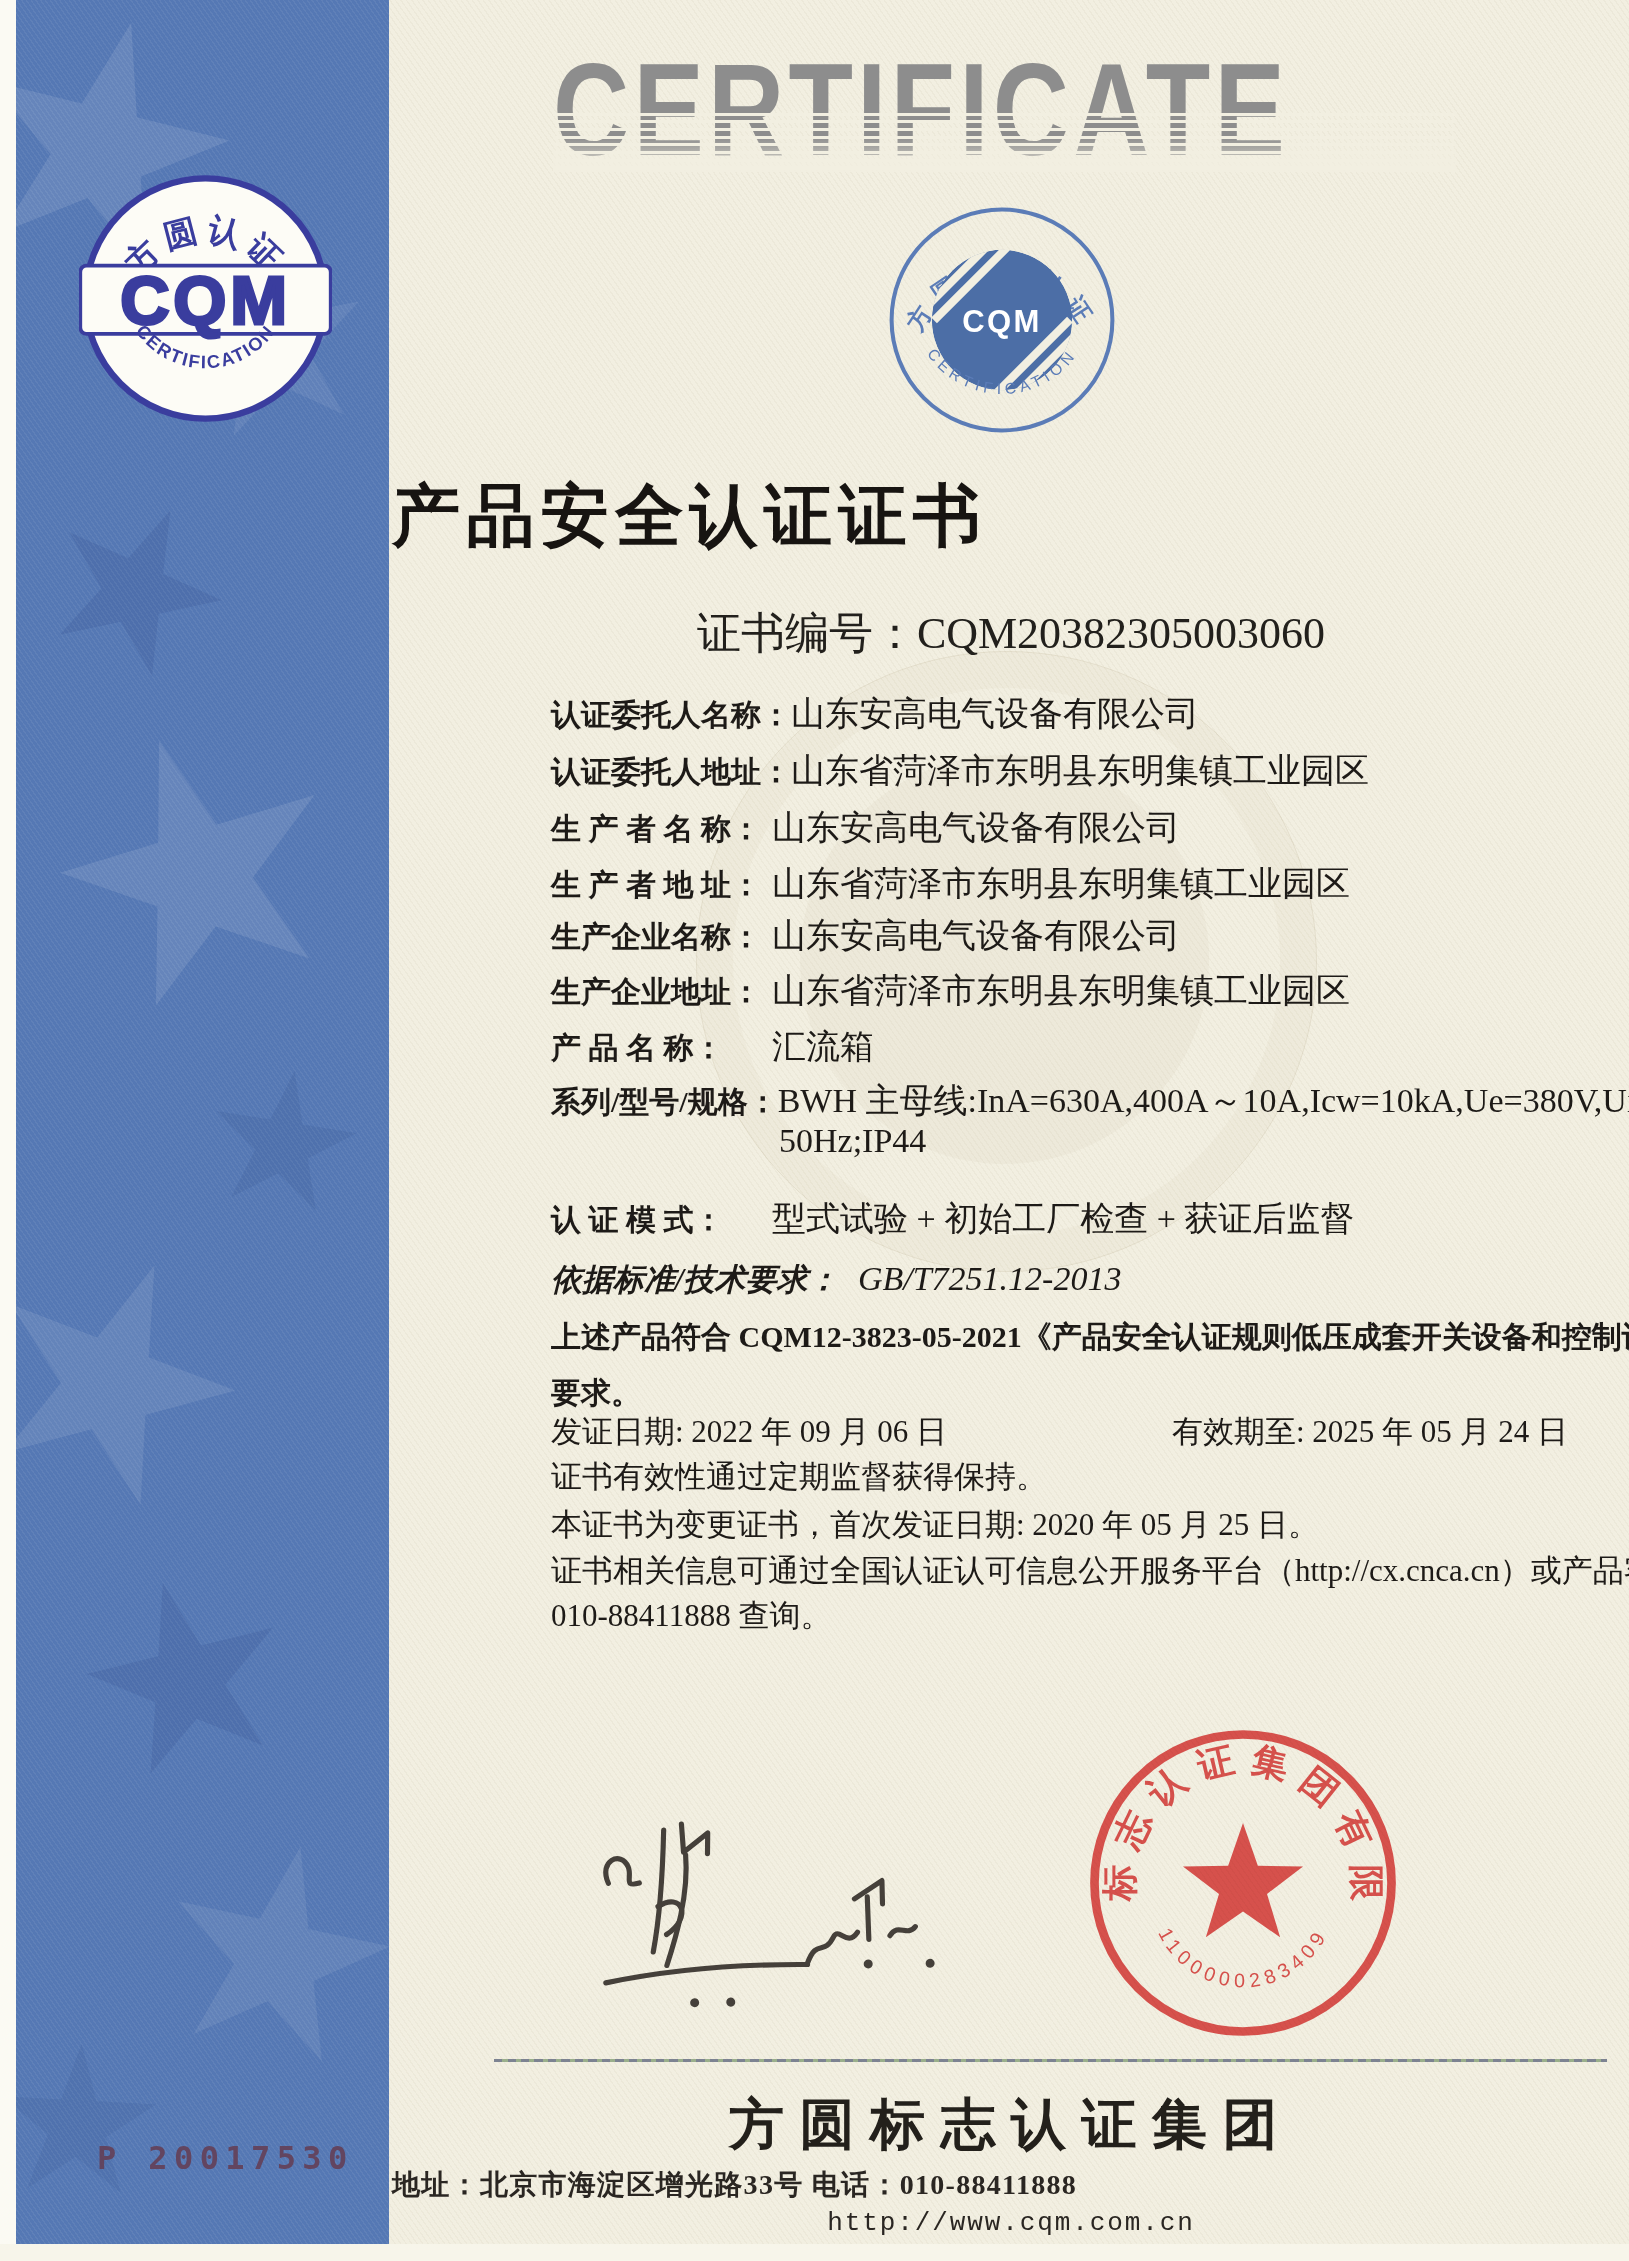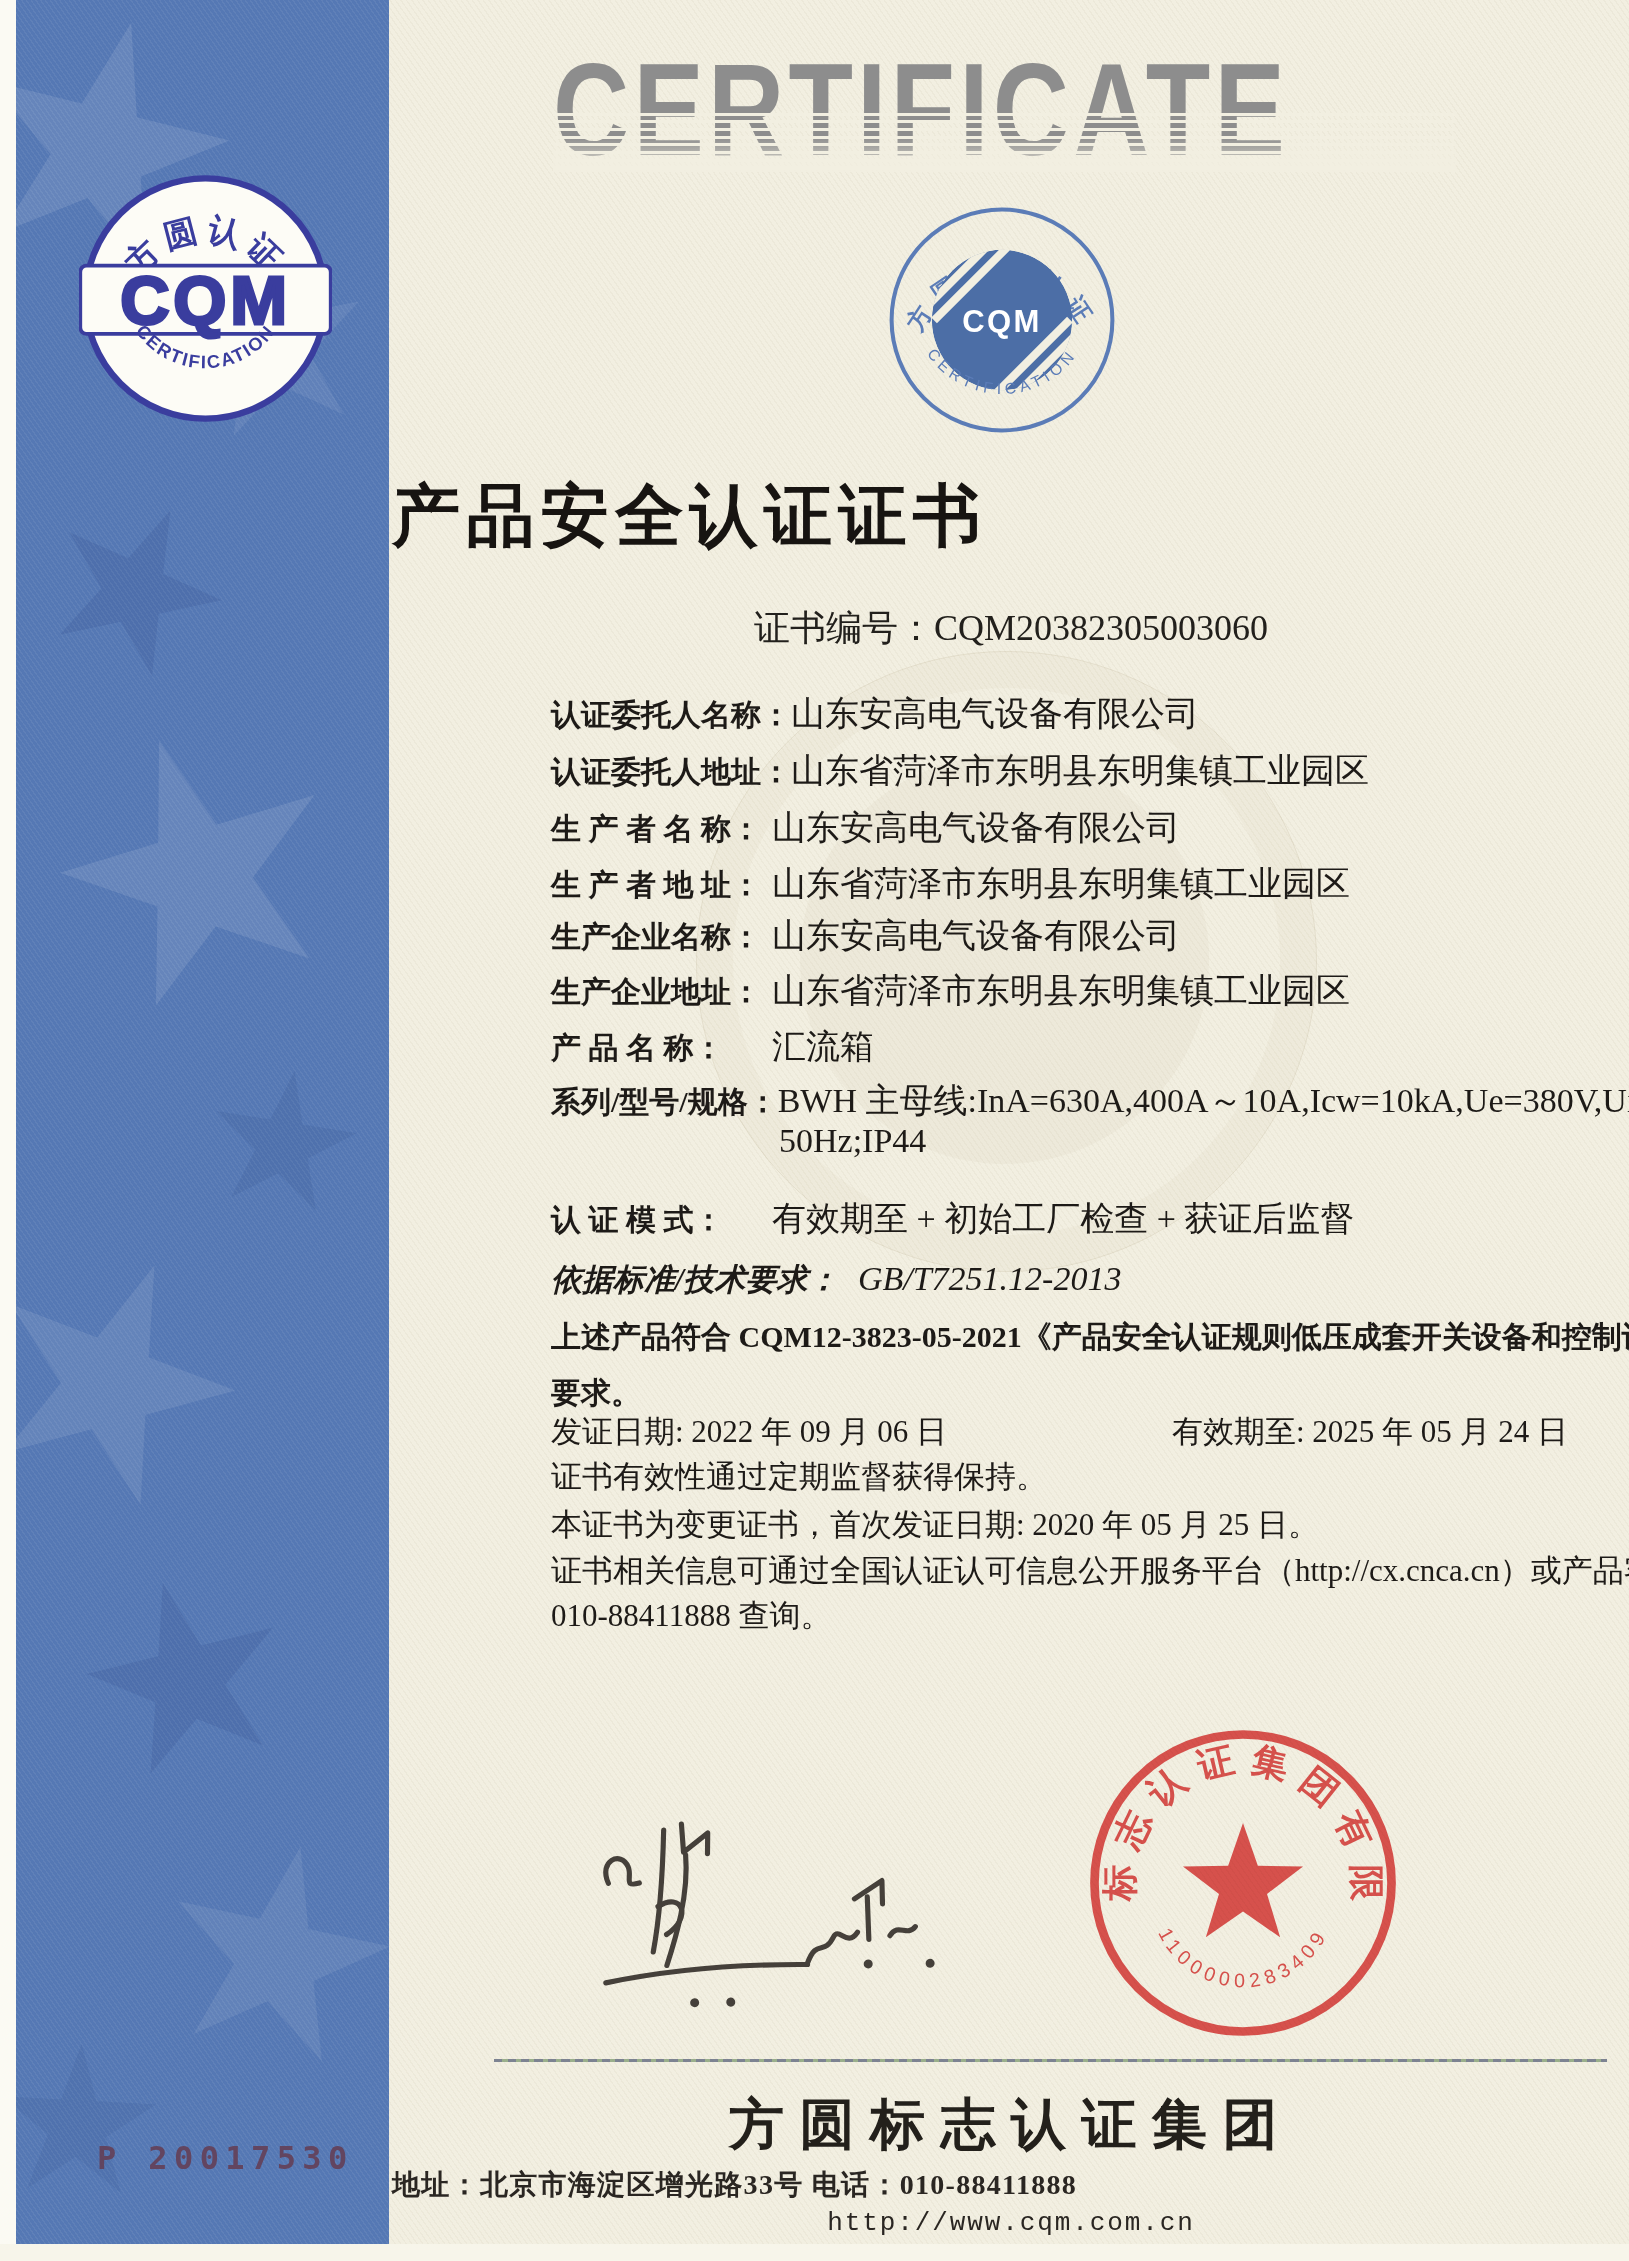--- a/index.html
+++ b/index.html
@@ -69,21 +69,21 @@
   
   .center-logo{position:absolute;left:887px;top:205px;width:230px;height:230px;}
 
   
   .doc-title{
     position:absolute;left:392px;top:471px;width:1238px;
     font-size:68px;font-weight:bold;letter-spacing:6.4px;color:#171411;
   }
   .cert-no{
     position:absolute;left:392px;top:604px;width:1238px;text-align:center;
-    font-size:36px;color:#22201c;
+    font-size:44px;color:#22201c;
   }
   .cert-no .lbl{font-weight:normal;}
 
   
   .row{position:absolute;left:551px;font-size:34px;white-space:nowrap;}
   .row .lbl{display:inline-block;min-width:221px;font-weight:bold;font-size:30px;}
   .row .val{font-size:34px;}
   .r1{top:691px}.r2{top:748px}.r3{top:805px}.r4{top:861px}
   .r5{top:913px}.r6{top:968px}.r7{top:1024px}.r8{top:1078px}
   .spec2{position:absolute;left:779px;top:1122px;font-size:34px;text-align:center;}
@@ -232,21 +232,21 @@
   </div>
   <div class="row r7">
     <span class="lbl">产 品 名 称：</span><span class="val">汇流箱</span>
   </div>
   <div class="row r8">
     <span class="lbl">系列/型号/规格：</span><span class="val">BWH 主母线:InA=630A,400A～10A,Icw=10kA,Ue=380V,Ui=660V;</span>
   </div>
   <div class="spec2">50Hz;IP44</div>
 
   <div class="row r-mode">
-    <span class="lbl">认 证 模 式：</span><span class="val">有效期至 + 初始工厂检查 + 获证后监督</span>
+    <span class="lbl">认 证 模 式：</span><span class="val">型式试验 + 初始工厂检查 + 获证后监督</span>
   </div>
 
   <div class="r-std">
     <span class="lbl">依据标准/技术要求：</span><span class="val">GB/T7251.12-2013</span>
   </div>
 
   <div class="conf c1">上述产品符合 CQM12-3823-05-2021《产品安全认证规则低压成套开关设备和控制设备》的</div>
   <div class="conf c2">要求。</div>
 
   <div class="para p-issue">发证日期: 2022 年 09 月 06 日</div>

